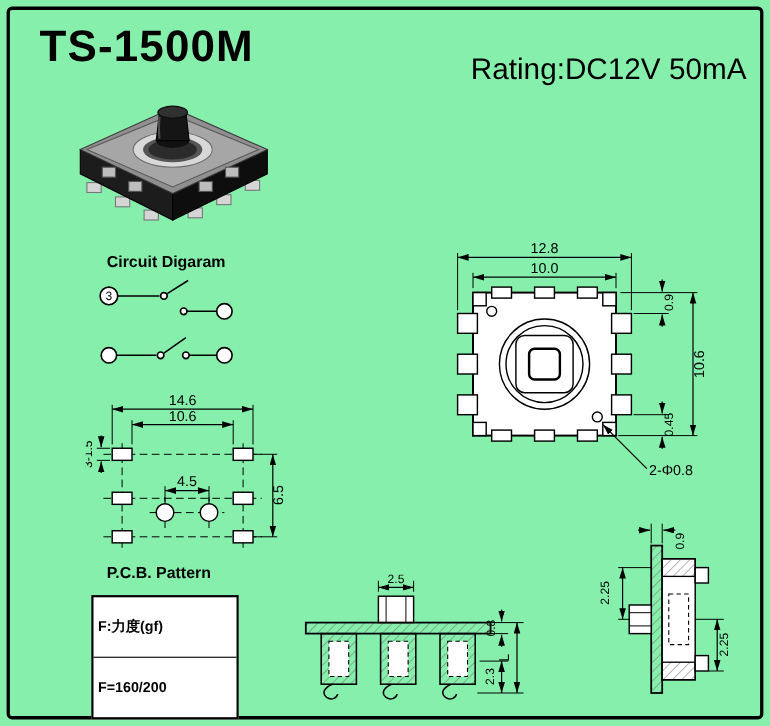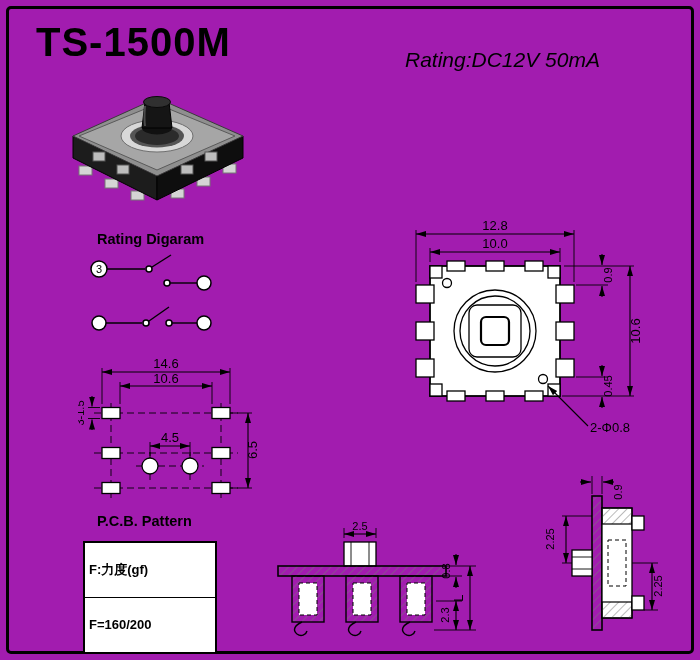--- a/index.html
+++ b/index.html
@@ -1,22 +1,22 @@
 <!DOCTYPE html>
 <html><head>
 <meta charset="utf-8">
 <style>
   * { margin:0; padding:0; box-sizing:border-box; }
   html,body { width:700px; height:660px; }
   body { background:#fff; font-family:"Liberation Sans", sans-serif; color:#000; }
-  .page { position:relative; width:700px; height:660px; background:#a21caf; overflow:hidden; }
+  .page { position:relative; width:700px; height:660px; background:#86efac; overflow:hidden; }
   .frame { position:absolute; inset:6px; border:3px solid #000; border-radius:5px; }
   .abs { position:absolute; }
   .title { left:36px; top:20px; font-size:40px; font-weight:bold; letter-spacing:1px; }
-  .rating { left:405px; top:48px; font-size:21px;font-style:italic; }
+  .rating { left:428px; top:48px; font-size:27px; }
   .sec-label { font-weight:bold; font-size:14.5px; }
   .spec { left:83px; top:541px; width:134px; border:2px solid #000; background:#fff; }
   .spec .row { font-size:13px; font-weight:bold; padding:18px 4px; line-height:18px; border-bottom:1px solid #000; white-space:nowrap; }
   .spec .row:last-child { border-bottom:none; }
   svg text { font-family:"Liberation Sans", sans-serif; fill:#000; }
   .dimtext { font-size:13px; }
   .dimtext-sm { font-size:11px; }
   .dim { stroke:#000; stroke-width:1.1; fill:none; }
   .ext { stroke:#000; stroke-width:0.9; fill:none; }
   .outl { fill:#fff; stroke:#000; stroke-width:1.8; }
@@ -60,21 +60,21 @@
       <ellipse cx="102" cy="54" rx="22" ry="9" fill="#2b2b2b"></ellipse>
     </g>
     <g>
       <ellipse cx="102" cy="46" rx="15" ry="6.5" fill="#111"></ellipse>
       <polygon points="90,20 114,20 117,46 87,46" fill="#151515" stroke="#000"></polygon>
       <ellipse cx="102" cy="20" rx="13.5" ry="5.5" fill="#303030" stroke="#0a0a0a"></ellipse>
       <path d="M90,24 Q89,36 90,44" stroke="#4a4a4a" stroke-width="2" fill="none"></path>
     </g>
   </svg>
 
-  <div class="abs sec-label" style="left:97px; top:231px;">Rating Digaram</div>
+  <div class="abs sec-label" style="left:97px; top:231px;">Circuit Digaram</div>
 
   <svg class="abs" style="left:85px; top:252px;" width="160" height="85" viewBox="0 0 160 85">
     <g>
       <circle class="term" cx="14" cy="17" r="8"></circle>
       <text class="dimtext-sm" x="14" y="21" text-anchor="middle">3</text>
       <line class="wire" x1="22" y1="17" x2="60" y2="17"></line>
       <circle class="term" cx="64" cy="17" r="3"></circle>
       <line class="wire" x1="67" y1="15" x2="86" y2="3"></line>
       <circle class="term" cx="82" cy="31" r="3"></circle>
       <line class="wire" x1="85" y1="31" x2="112" y2="31"></line>

